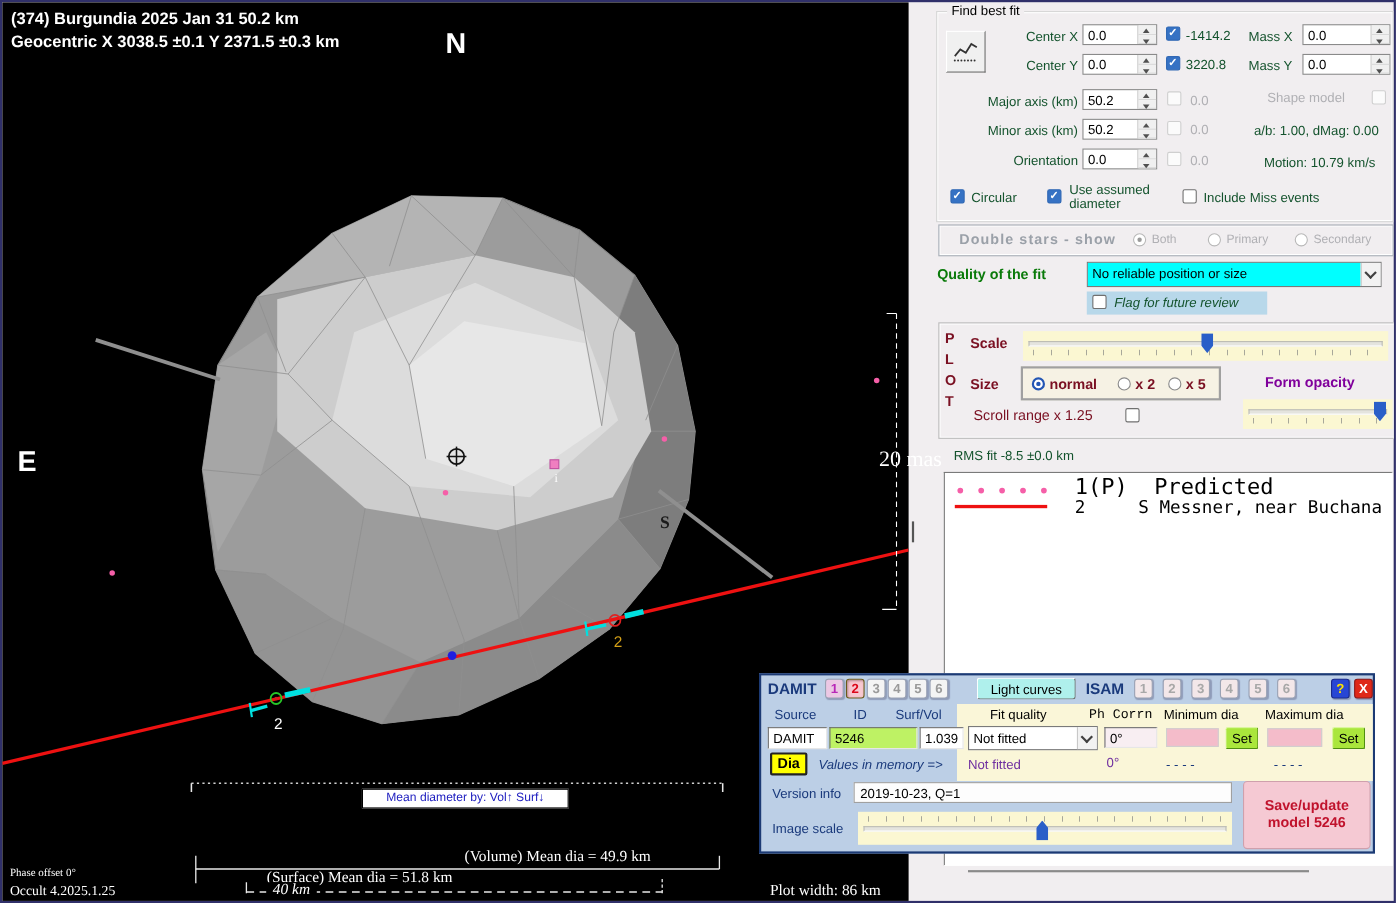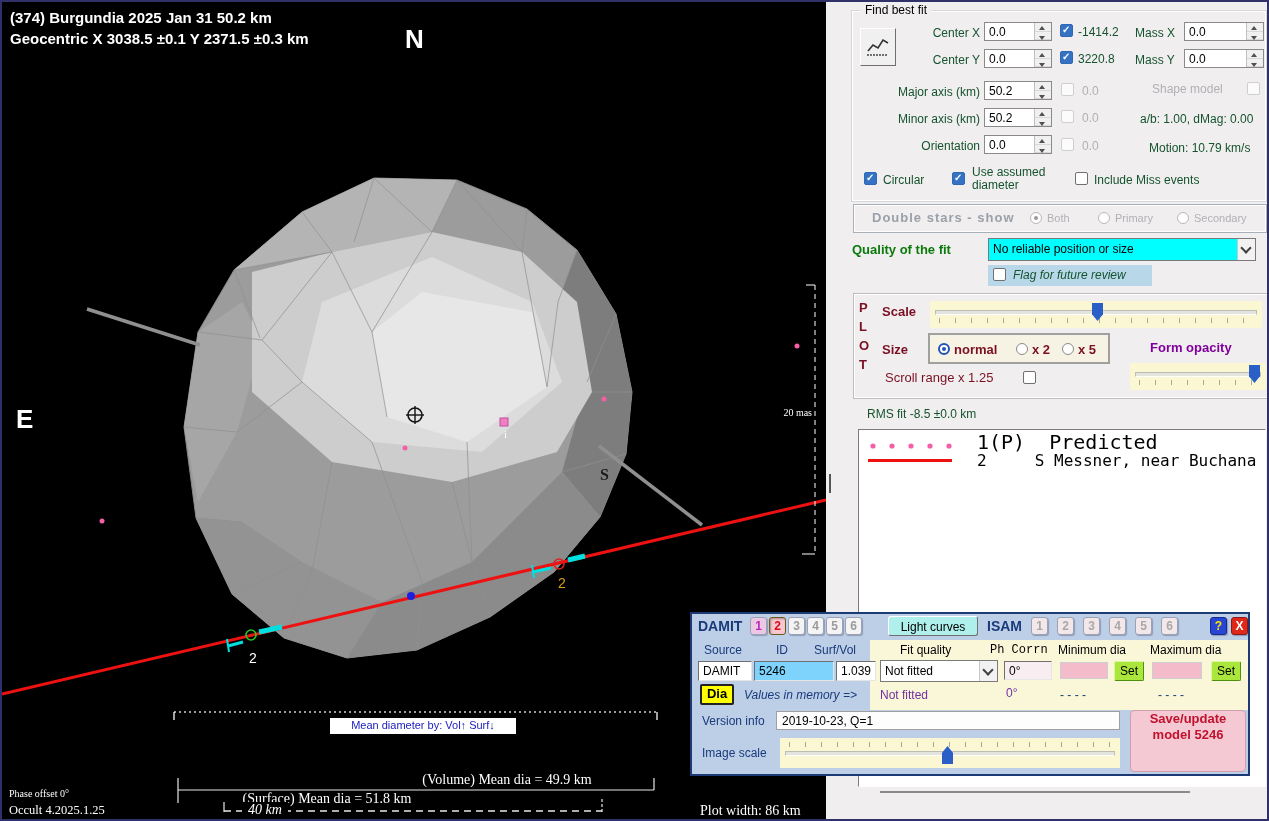--- a/index.html
+++ b/index.html
@@ -172,21 +172,21 @@
       <text x="502" y="436" fill="#ffffff" font-size="11" font-family="Liberation Serif,serif">i</text>
     </svg>
 
     
     <div class="ctext" style="left:8px;top:7px;font:bold 15px 'Liberation Sans',sans-serif;">(374) Burgundia  2025 Jan 31   50.2 km</div>
     <div class="ctext" style="left:8px;top:28px;font:bold 15px 'Liberation Sans',sans-serif;">Geocentric  X  3038.5 ±0.1  Y 2371.5 ±0.3 km</div>
     <div class="ctext" style="left:403px;top:22px;font:bold 26px 'Liberation Sans',sans-serif;">N</div>
     <div class="ctext" style="left:14px;top:402px;font:bold 26px 'Liberation Sans',sans-serif;">E</div>
 
 
-    <div class="ctext serif" style="left:762px;top:405px;width:48px;text-align:right;font-size:10px;">20 mas</div>
+    <div class="ctext serif" style="left:797px;top:405px;width:48px;text-align:right;font-size:20px;">20 mas</div>
 
     <div class="abs" style="left:327px;top:715px;width:186px;height:16px;background:#fff;border:1px solid #000;
          font:11px 'Liberation Sans',sans-serif;color:#2020c0;text-align:center;line-height:15px;">Mean diameter by: Vol↑ Surf↓</div>
 
     <div class="ctext serif" style="left:335px;top:770px;width:340px;text-align:center;font-size:14px;">(Volume) Mean dia = 49.9 km</div>
     <div class="ctext serif" style="left:155px;top:789px;width:340px;text-align:center;font-size:14px;">(Surface) Mean dia = 51.8 km</div>
     <div class="ctext serif" style="left:240px;top:800px;background:#000;padding:0 6px;font-style:italic;font-size:14px;">40 km</div>
     <div class="ctext serif" style="left:698px;top:801px;font-size:14px;">Plot width: 86 km</div>
     <div class="ctext serif" style="left:7px;top:786px;font-size:10px;">Phase offset 0°</div>
     <div class="ctext serif" style="left:7px;top:801px;font-size:12.5px;">Occult 4.2025.1.25</div>
@@ -382,21 +382,21 @@
 
     <div class="abs navy" style="left:12px;top:29px;font-size:12px;">Source</div>
     <div class="abs navy" style="left:84px;top:29px;font-size:12px;">ID</div>
     <div class="abs navy" style="left:122px;top:29px;font-size:12px;">Surf/Vol</div>
     <div class="abs" style="left:208px;top:29px;font-size:12px;">Fit quality</div>
     <div class="abs" style="left:298px;top:29px;font-size:12px;font-family:Liberation Mono, monospace;">Ph Corrn</div>
     <div class="abs" style="left:366px;top:29px;font-size:12px;">Minimum dia</div>
     <div class="abs" style="left:458px;top:29px;font-size:12px;">Maximum dia</div>
 
     <div class="cell" style="left:6px;top:47px;width:54px;height:20px;">DAMIT</div>
-    <div class="cell" style="left:62px;top:47px;width:80px;height:20px;background:#7dd3fc;">5246</div>
+    <div class="cell" style="left:62px;top:47px;width:80px;height:20px;background:#bef264;">5246</div>
     <div class="cell" style="left:144px;top:47px;width:40px;height:20px;">1.039</div>
     <div class="combo" style="left:188px;top:46px;width:118px;height:22px;">
       <div class="txt">Not fitted</div>
       <div class="arrow"></div>
     </div>
     <div class="cell" style="left:312px;top:47px;width:48px;height:19px;background:#f8eef2;">0°</div>
     <div class="pinkswatch" style="left:368px;top:48px;width:48px;height:17px;"></div>
     <div class="setbtn" style="left:422px;top:47px;width:30px;height:20px;">Set</div>
     <div class="pinkswatch" style="left:460px;top:48px;width:50px;height:17px;"></div>
     <div class="setbtn" style="left:519px;top:47px;width:30px;height:20px;">Set</div>
@@ -414,19 +414,19 @@
          font:12px 'Liberation Sans',sans-serif;padding:2px 0 0 5px;">2019-10-23, Q=1</div>
 
     <div class="abs navy" style="left:10px;top:132px;font-size:12px;">Image scale</div>
     <div class="slider flip" style="left:88px;top:124px;width:340px;height:30px;">
       <div class="ticks"></div>
         <div class="groove"></div>
         <div class="thumb" style="left:162px;"></div>
     </div>
 
     <div class="abs" style="left:438px;top:96px;width:116px;height:62px;background:#f5c9d3;border:1px solid #cfa0ac;border-radius:4px;box-sizing:border-box;
-         text-align:center;font:bold 13px 'Liberation Sans',sans-serif;color:#c0122c;line-height:16px;">
+         text-align:center;padding-top:13px;font:bold 13px 'Liberation Sans',sans-serif;color:#c0122c;line-height:16px;">
       <div>Save/update</div>
       <div>model 5246</div>
     </div>
   </div>
 
 </div>
 
 </body></html>

